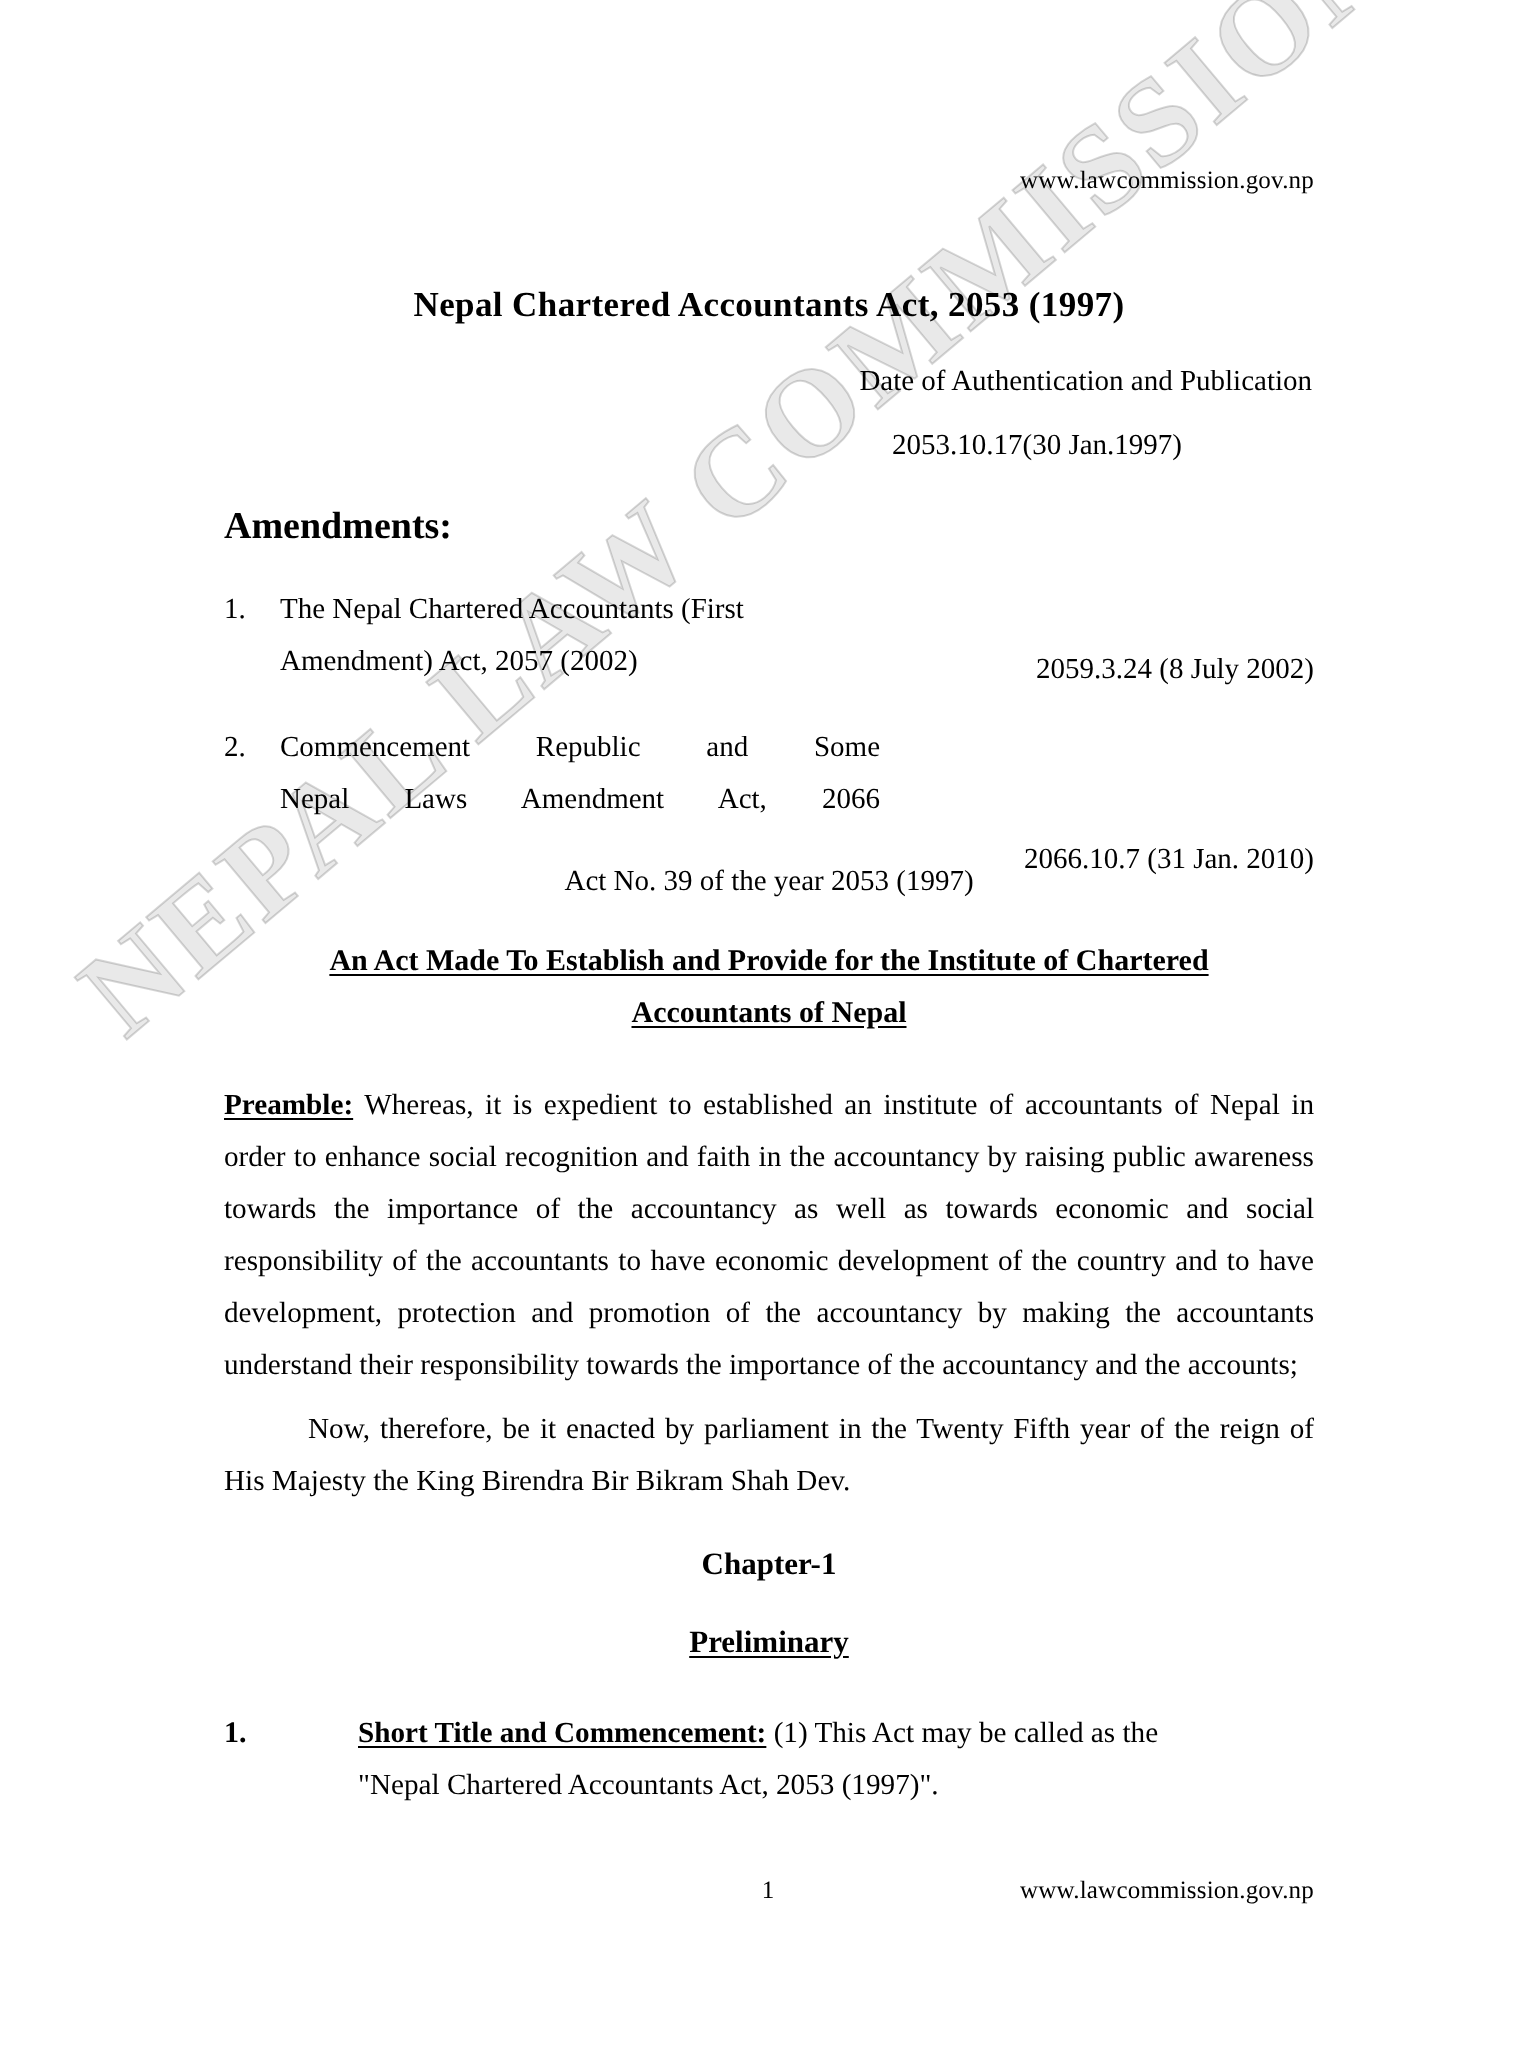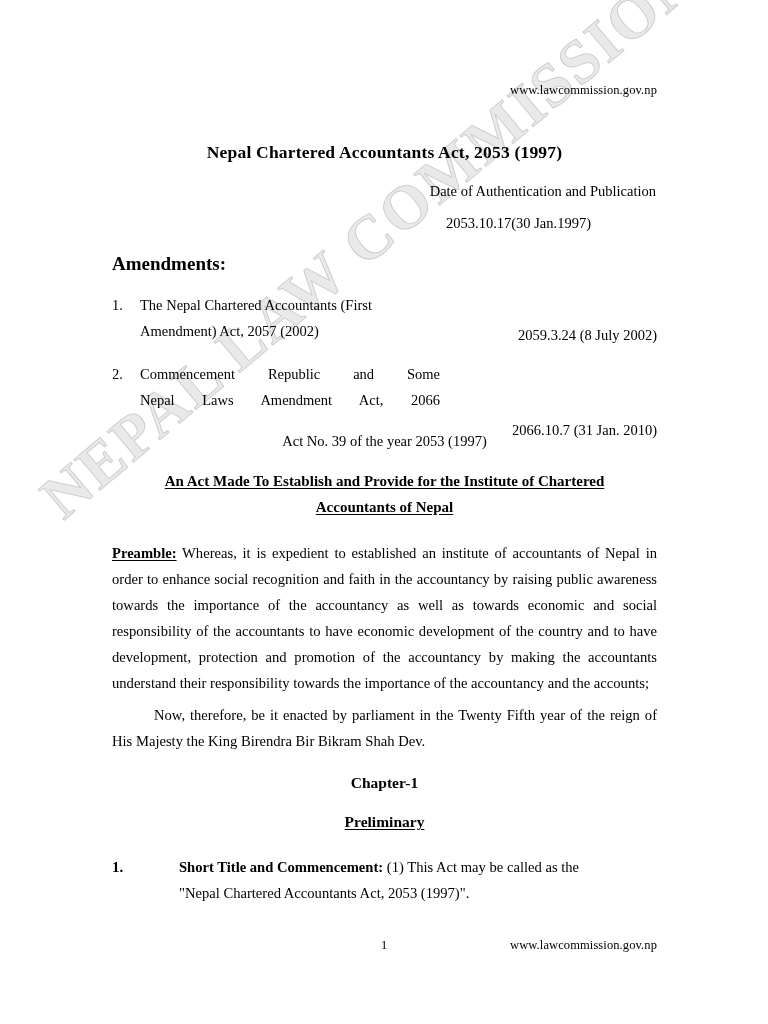--- a/index.html
+++ b/index.html
@@ -201,20 +201,21 @@
     width: 39px;
   }
   .section-body {
     flex: 1 1 auto;
     font-size: 14.6px;
     line-height: 26px;
     text-align: justify;
   }
   .section-body .heading {
     font-weight: 700;
+    text-decoration: underline;
     text-underline-offset: 2px;
   }
   .section-body .tail {
     display: block;
     text-align: left;
   }
 
   
   .footer {
     position: absolute;

